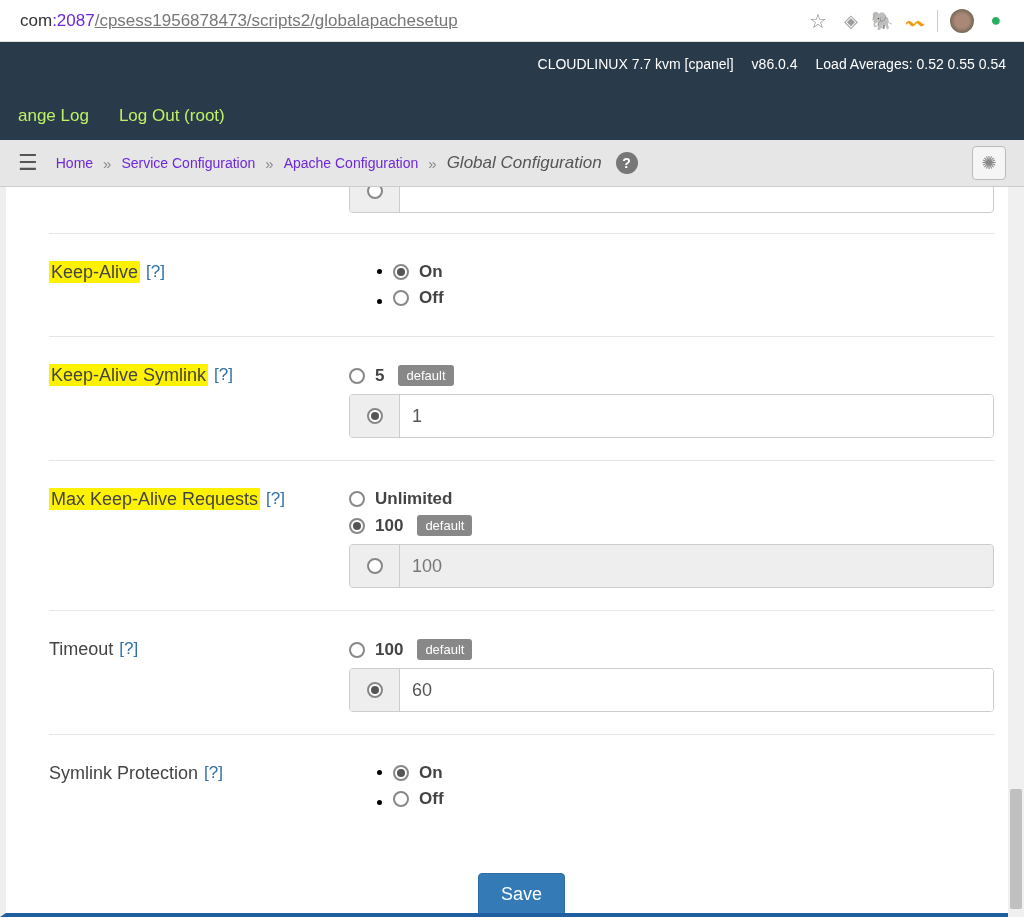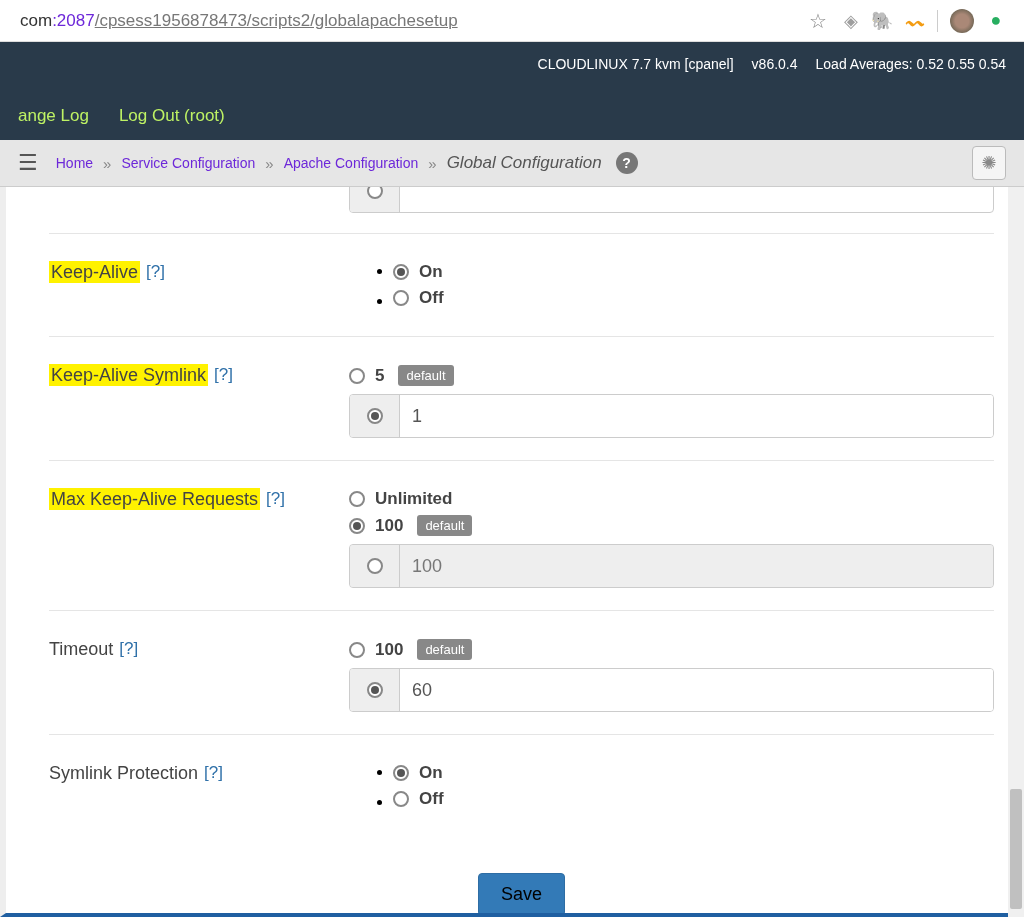--- a/index.html
+++ b/index.html
@@ -61,21 +61,21 @@
 
 
 .input-combo { display: flex; border: 1px solid #ccc; border-radius: 4px; overflow: hidden; height: 44px; margin-top: 8px; }
 .input-combo.disabled { background: #eee; }
 .input-combo .radio-box { width: 50px; background: #eee; border-right: 1px solid #ccc; display: flex; align-items: center; justify-content: center; }
 .input-combo .text-val { flex: 1; padding: 0 12px; display: flex; align-items: center; font-size: 18px; color: #555; background: #fff; }
 .input-combo.disabled .text-val { background: #eee; color: #777; }
 
 
 .save-row { text-align: center; padding: 36px 0 20px; }
-.save-btn { background: #337ab7; color: #000000; border: 1px solid #2e6da4; padding: 10px 22px; font-size: 18px; border-radius: 4px; cursor: pointer; }
+.save-btn { background: #337ab7; color: #ffffff; border: 1px solid #2e6da4; padding: 10px 22px; font-size: 18px; border-radius: 4px; cursor: pointer; }
 </style>
 </head>
 <body>
 
 <div class="browser-bar">
   <div class="url-area">
     <span class="url-host">com</span>
       <span class="url-port">:2087</span>
       <span class="url-path">/cpsess1956878473/scripts2/globalapachesetup</span>
   </div>

